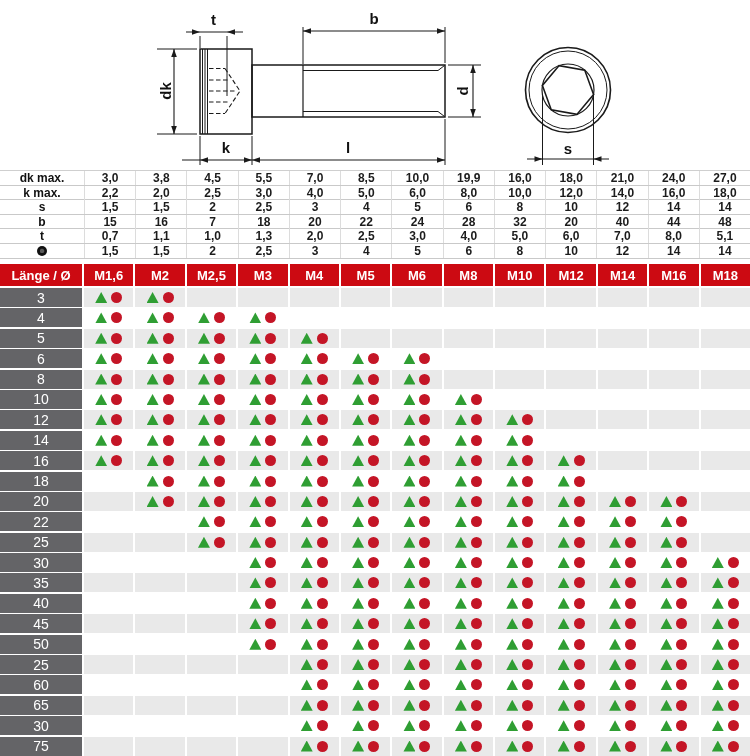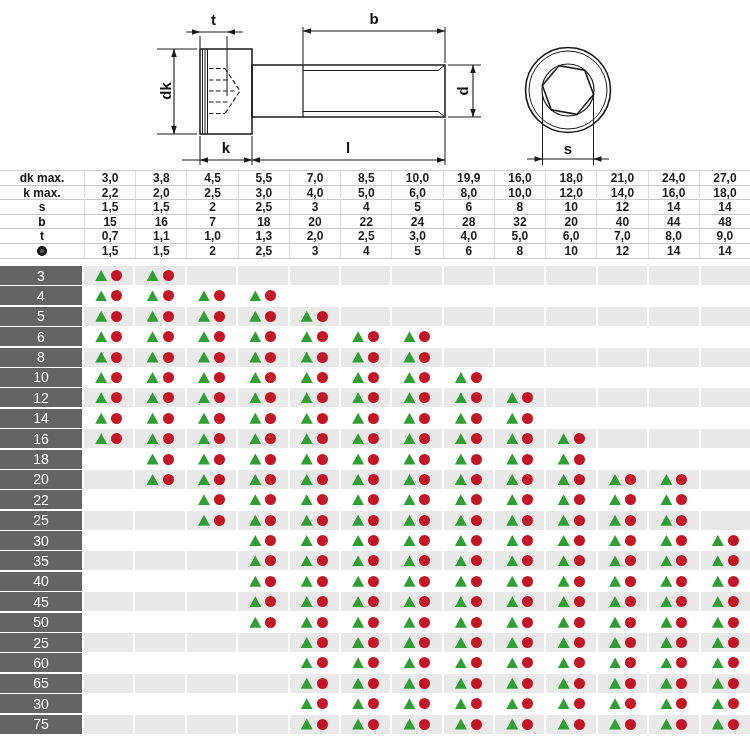--- a/index.html
+++ b/index.html
@@ -197,21 +197,21 @@
         <div class="spec-cell">1,0</div>
         <div class="spec-cell">1,3</div>
         <div class="spec-cell">2,0</div>
         <div class="spec-cell">2,5</div>
         <div class="spec-cell">3,0</div>
         <div class="spec-cell">4,0</div>
         <div class="spec-cell">5,0</div>
         <div class="spec-cell">6,0</div>
         <div class="spec-cell">7,0</div>
         <div class="spec-cell">8,0</div>
-        <div class="spec-cell">9,0</div>
+        <div class="spec-cell">5,1</div>
       </div>
       <div class="spec-row">
         <div class="spec-cell spec-label">
           <span class="hexicon"></span>
         </div>
         <div class="spec-cell">1,5</div>
         <div class="spec-cell">1,5</div>
         <div class="spec-cell">2</div>
         <div class="spec-cell">2,5</div>
         <div class="spec-cell">3</div>
@@ -220,20 +220,36 @@
         <div class="spec-cell">6</div>
         <div class="spec-cell">8</div>
         <div class="spec-cell">10</div>
         <div class="spec-cell">12</div>
         <div class="spec-cell">14</div>
         <div class="spec-cell">14</div>
       </div>
     </div>
 
   <div class="matrix">
+    <div class="m-grid m-head" id="m-head">
+        <div class="hcell" style="background: rgb(204, 10, 18);">Länge / Ø</div>
+        <div class="hcell" style="background: rgb(204, 10, 18);">M1,6</div>
+        <div class="hcell" style="background: rgb(204, 10, 18);">M2</div>
+        <div class="hcell" style="background: rgb(204, 10, 18);">M2,5</div>
+        <div class="hcell" style="background: rgb(204, 10, 18);">M3</div>
+        <div class="hcell" style="background: rgb(204, 10, 18);">M4</div>
+        <div class="hcell" style="background: rgb(204, 10, 18);">M5</div>
+        <div class="hcell" style="background: rgb(204, 10, 18);">M6</div>
+        <div class="hcell" style="background: rgb(204, 10, 18);">M8</div>
+        <div class="hcell" style="background: rgb(204, 10, 18);">M10</div>
+        <div class="hcell" style="background: rgb(204, 10, 18);">M12</div>
+        <div class="hcell" style="background: rgb(204, 10, 18);">M14</div>
+        <div class="hcell" style="background: rgb(204, 10, 18);">M16</div>
+        <div class="hcell" style="background: rgb(204, 10, 18);">M18</div>
+      </div>
     <div class="m-body" id="m-body">
         <div class="len-cell" style="background: rgb(100, 100, 103);">3</div>
         <div class="d-cell" style="background: rgb(233, 233, 233);">
           <span class="tri" style="background: rgb(47, 158, 51);"></span>
           <span class="dot" style="background: rgb(196, 21, 38);"></span>
         </div>
         <div class="d-cell" style="background: rgb(233, 233, 233);">
           <span class="tri" style="background: rgb(47, 158, 51);"></span>
           <span class="dot" style="background: rgb(196, 21, 38);"></span>
         </div>

